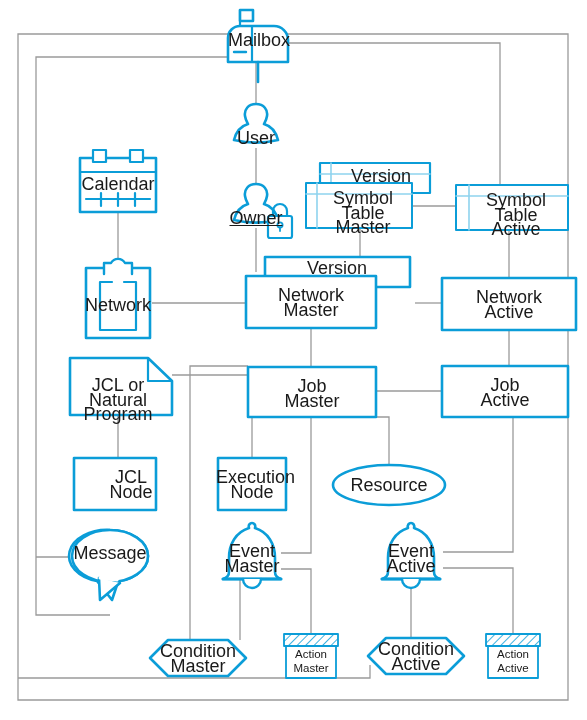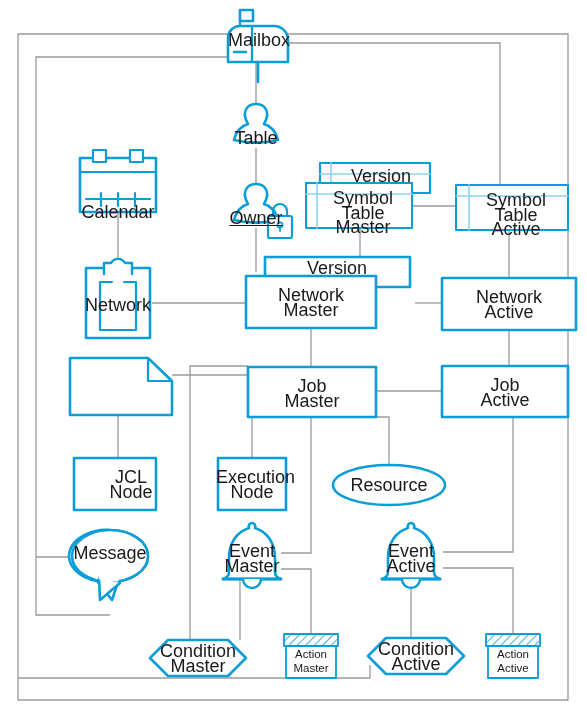--- a/index.html
+++ b/index.html
@@ -220,38 +220,40 @@
 
     <g>
       <rect x="486" y="634" width="54" height="12" fill="url(#hatch)" stroke-width="1.8"></rect>
       <rect x="488" y="646" width="50" height="32" stroke-width="1.8"></rect>
     </g>
 
   </g>
 </svg>
 
 <div class="lbl" style="left:258px;top:33px;width:64px;margin-left:-30px;text-align:left;">Mailbox</div>
-<div class="lbl" style="left:256px;top:131px;width:60px;margin-left:-30px;">Table</div>
+<div class="lbl" style="left:256px;top:131px;width:60px;margin-left:-30px;">User</div>
 <div class="lbl" style="left:256px;top:211px;width:62px;margin-left:-31px;text-decoration:underline;">Owner</div>
 
-<div class="lbl" style="left:118px;top:177px;width:76px;margin-left:-38px;margin-top:28px;">Calendar</div>
+<div class="lbl" style="left:118px;top:177px;width:76px;margin-left:-38px;">Calendar</div>
 <div class="lbl" style="left:118px;top:298px;width:72px;margin-left:-36px;">Network</div>
 
 <div class="lbl" style="left:381px;top:169px;width:80px;margin-left:-40px;">Version</div>
 <div class="lbl" style="left:363px;top:191px;width:100px;margin-left:-50px;">Symbol Table
 Master</div>
 <div class="lbl" style="left:516px;top:193px;width:104px;margin-left:-52px;">Symbol Table
 Active</div>
 
 <div class="lbl" style="left:337px;top:261px;width:80px;margin-left:-40px;">Version</div>
 <div class="lbl" style="left:311px;top:288px;width:110px;margin-left:-55px;">Network
 Master</div>
 <div class="lbl" style="left:509px;top:290px;width:110px;margin-left:-55px;">Network
 Active</div>
 
+<div class="lbl" style="left:118px;top:378px;width:100px;margin-left:-50px;">JCL or Natural
+Program</div>
 <div class="lbl" style="left:131px;top:470px;width:80px;margin-left:-40px;">JCL
 Node</div>
 
 <div class="lbl" style="left:312px;top:379px;width:100px;margin-left:-50px;">Job
 Master</div>
 <div class="lbl" style="left:505px;top:378px;width:100px;margin-left:-50px;">Job
 Active</div>
 
 <div class="lbl" style="left:252px;top:470px;width:72px;margin-left:-36px;">Execution
 Node</div>

